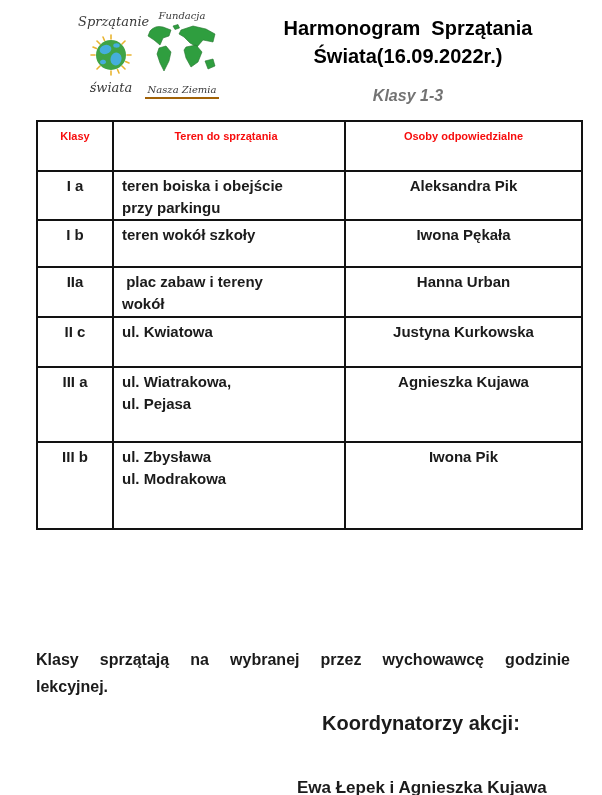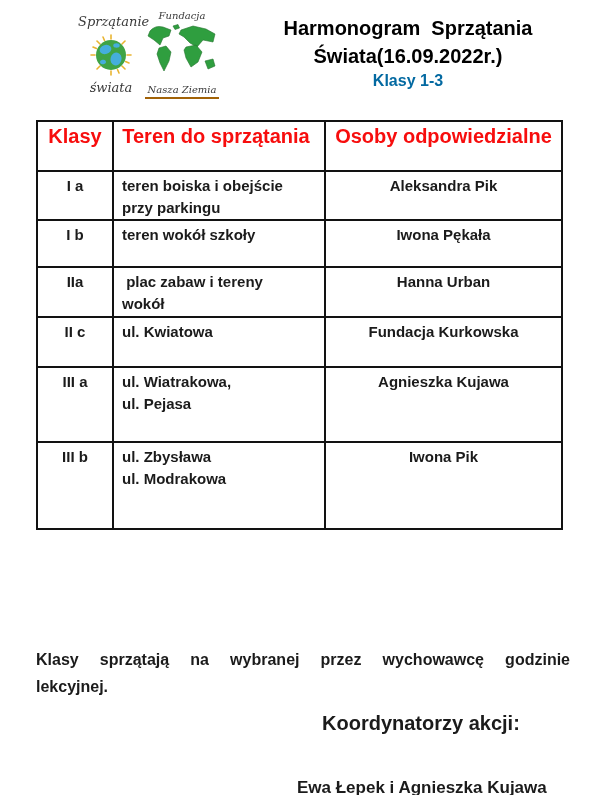--- a/index.html
+++ b/index.html
@@ -41,47 +41,48 @@
     position: absolute; left: 228px; top: 14px; width: 360px;
     text-align: center;
   }
   .page-title {
     font-size: 20px;
     line-height: 28px;
     color: #000000;
     white-space: pre;
   }
   .page-subtitle {
-    margin-top: 2px;
+    margin-top: 17px;
     font-size: 16px;
-    color: #0369a1;
+    color: #737373;
+    font-style: italic;
   }
 
   
   table.schedule {
     position: absolute; left: 36px; top: 120px;
     border-collapse: collapse;
     table-layout: fixed;
     width: 521px;
   }
   .schedule th, .schedule td {
     border: 2px solid #121212;
     vertical-align: top;
     padding-top: 3px;
     font-size: 15px;
     line-height: 22px;
   }
   .schedule th {
     color: #F70D0D;
-    font-size: 20px;
+    font-size: 11px;
     text-align: center;
     margin-top: 28px;
   }
   .col-class  { width: 76px;  text-align: center; }
-  .col-area   { width: 212px; text-align: left; padding-left: 8px; padding-right: 6px; white-space: pre-wrap; }
+  .col-area   { width: 232px; text-align: left; padding-left: 8px; padding-right: 6px; white-space: pre-wrap; }
   .col-person { width: 237px; text-align: center; }
 
   
   .note {
     position: absolute; left: 36px; top: 646px; width: 534px;
     font-size: 16px;
     line-height: 27px;
   }
   .note-line1 { display: block; text-align: justify; text-align-last: justify; }
   .note-line2 { display: block; text-align: left; }
@@ -166,21 +167,21 @@
     </tr>
     <tr style="height:50px">
       <td class="col-class">IIa</td>
       <td class="col-area"> plac zabaw i tereny
 wokół</td>
       <td class="col-person">Hanna Urban</td>
     </tr>
     <tr style="height:50px">
       <td class="col-class">II c</td>
       <td class="col-area">ul. Kwiatowa</td>
-      <td class="col-person">Fundacja Kurkowska</td>
+      <td class="col-person">Justyna Kurkowska</td>
     </tr>
     <tr style="height:75px">
       <td class="col-class">III a</td>
       <td class="col-area">ul. Wiatrakowa,
 ul. Pejasa</td>
       <td class="col-person">Agnieszka Kujawa</td>
     </tr>
     <tr style="height:87px">
       <td class="col-class">III b</td>
       <td class="col-area">ul. Zbysława

